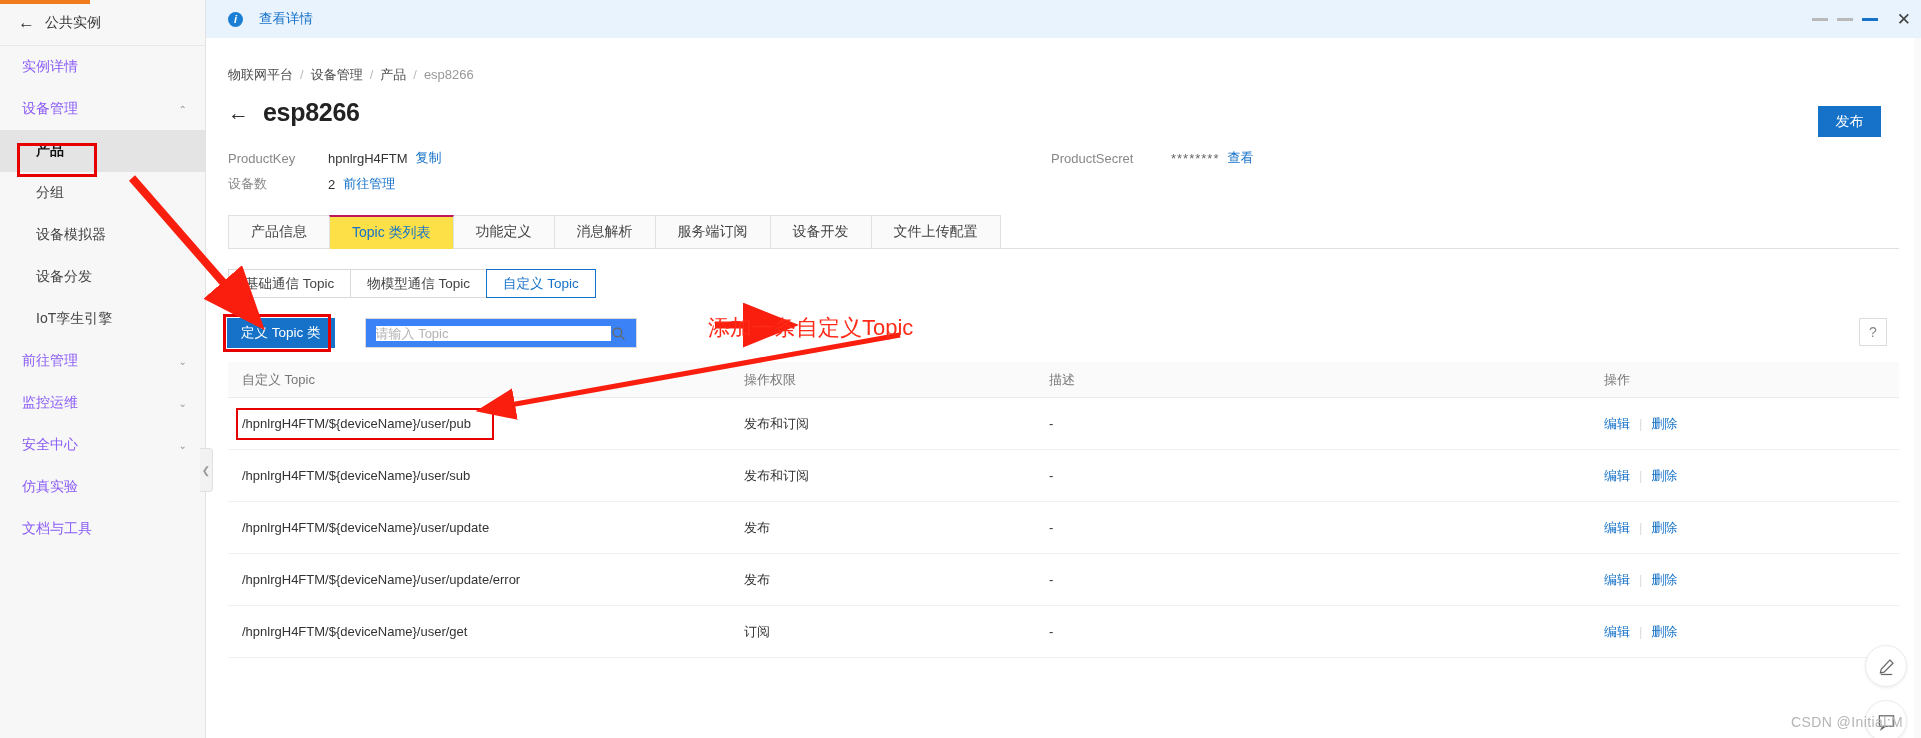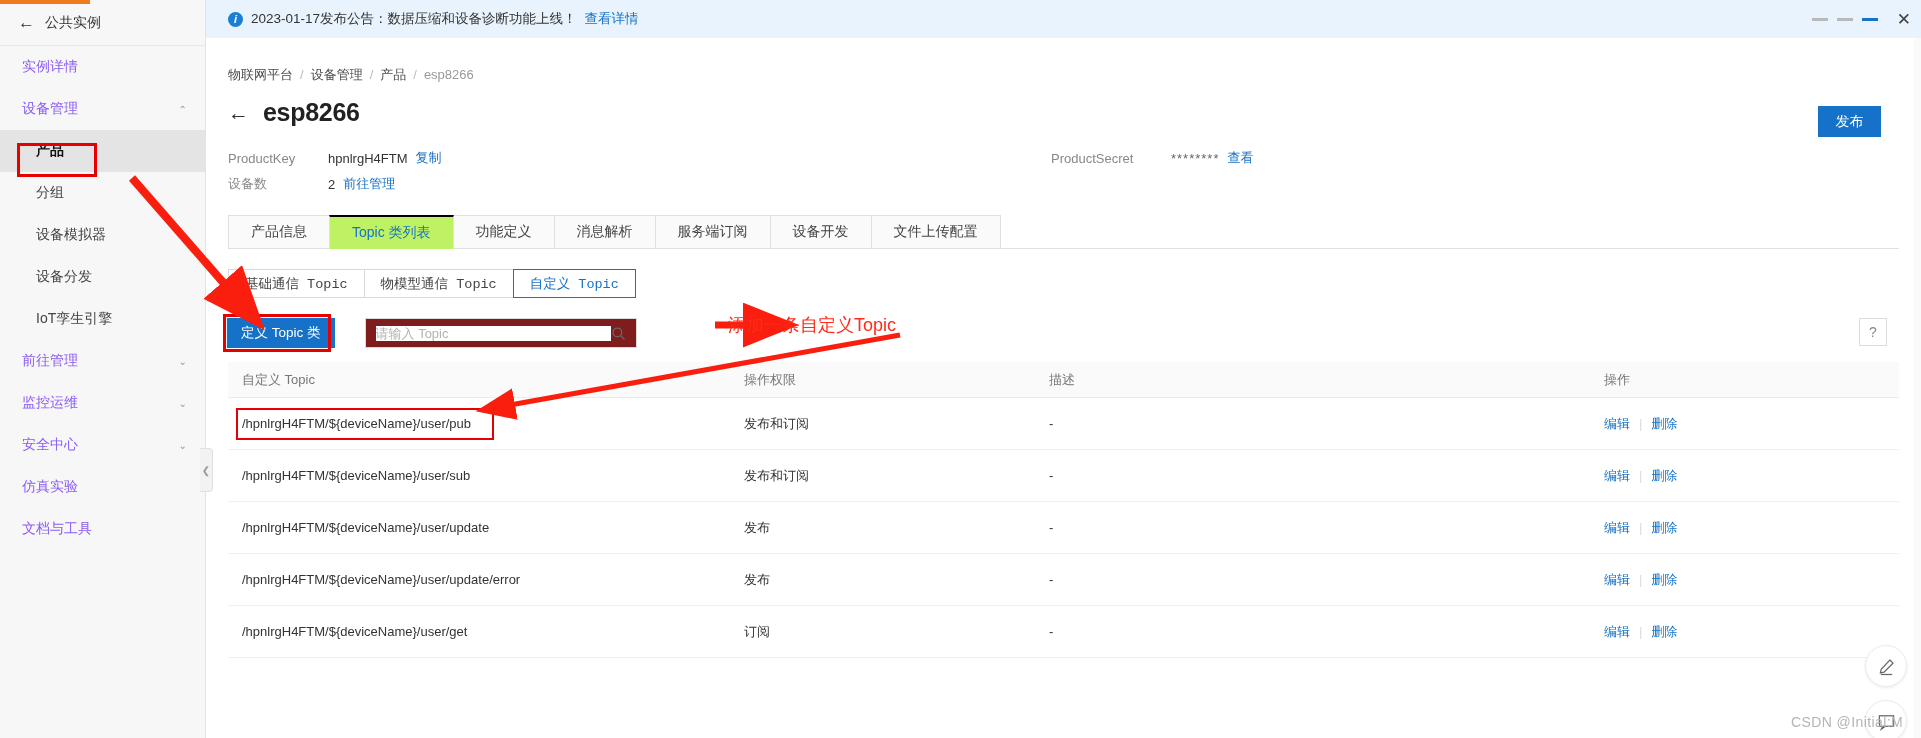--- a/index.html
+++ b/index.html
@@ -102,47 +102,47 @@
     margin: 18px 22px 16px 22px; display: flex; align-items: center;
     border-bottom: 1px solid #e0e0e0; height: 34px;
   }
   .tab {
     height: 33px; padding: 0 22px; display: flex; align-items: center;
     font-size: 14px; color: #444; background: #fafafa;
     border: 1px solid #e0e0e0; border-bottom: none; cursor: pointer;
     margin-right: -1px; position: relative;
   }
   .tab.active {
-    background: #bef264; color: #1672c8; border-top: 2px solid #000000;
+    background: #fde047; color: #1672c8; border-top: 2px solid #be185d;
     height: 34px; z-index: 2;
   }
 
   
-  #subtabs { margin: 20px 15px 0 22px; display: flex; font-family: Liberation Mono, monospace; }
+  #subtabs { margin: 20px 15px 0 22px; display: flex; }
   .subtab {
     height: 29px; padding: 0 16px; display: flex; align-items: center;
     font-size: 13.5px; color: #444; background: #fff;
     border: 1px solid #d9d9d9; cursor: pointer; margin-right: -1px;
   }
   .subtab.active { color: #1672c8; border-color: #1672c8; z-index: 2; }
 
   
   #toolbar { position: relative; margin: 20px 0 0 21px; display: flex; align-items: center; height: 30px; }
   #define-btn {
     height: 30px; padding: 0 14px; background: #1672c8; color: #fff;
     font-size: 13.5px; border: none; cursor: pointer;
     display: flex; align-items: center; justify-content: center;
   }
   #define-highlight {
     position: absolute; left: -4px; top: -4px; width: 108px; height: 38px;
     border: 3px solid #e60000; pointer-events: none;
   }
   #search-wrap {
     margin-left: 30px; width: 272px; height: 30px; border: 1px solid #d9d9d9;
-    display: flex; align-items: center; padding: 0 10px; background: #7f1d1d;
+    display: flex; align-items: center; padding: 0 10px; background: #3b82f6;
   }
   #search-input {
     flex: 1; border: none; outline: none; font-size: 13px; color: #333;
     font-family: "Liberation Sans", sans-serif;
   }
   #search-input::placeholder { color: #b3b3b3; }
   .search-icon { width: 15px; height: 15px; color: #666; }
   #help-btn {
     position: absolute; right: 34px; top: 0; width: 28px; height: 28px;
     border: 1px solid #dcdcdc; background: #fff; display: flex;
@@ -167,21 +167,21 @@
   .act-link { color: #1672c8; cursor: pointer; }
   .act-sep { color: #ddd; margin: 0 9px; }
   #row-highlight {
     position: absolute; left: 0; top: 0; width: 258px; height: 32px;
     border: 2px solid #e60000; pointer-events: none;
   }
   .row.first { position: relative; }
 
   
   #ann-text {
-    position: absolute; left: 728px; top: 313px; font-size: 18px;
+    position: absolute; left: 708px; top: 313px; font-size: 22px;
     color: #ff2a18; white-space: nowrap;
   }
   svg.ann { position: absolute; left: 0; top: 0; width: 1921px; height: 738px; pointer-events: none; }
 
   
   #float-edit, #float-feedback {
     position: absolute; right: 14px; width: 42px; height: 42px; border-radius: 50%;
     background: #fff; border: 1px solid #ececec; display: flex;
     align-items: center; justify-content: center; color: #666; cursor: pointer;
     box-shadow: 0 1px 3px rgba(0,0,0,.08);
@@ -247,21 +247,20 @@
       <div class="sb-item">
         <span>文档与工具</span>
       </div>
     </div>
   <div id="product-highlight"></div>
 </div>
 <div id="collapse-handle">❮</div>
 
 <div id="banner">
   <span class="info-icon">i</span>
-  <span>2023-01-17发布公告：数据压缩和设备诊断功能上线！</span>
   <span class="banner-link">查看详情</span>
   <div id="win-controls">
     <span class="wc min"></span>
     <span class="wc mid"></span>
     <span class="wc max"></span>
     <span class="wc-close">✕</span>
   </div>
 </div>
 
 <div id="main">

